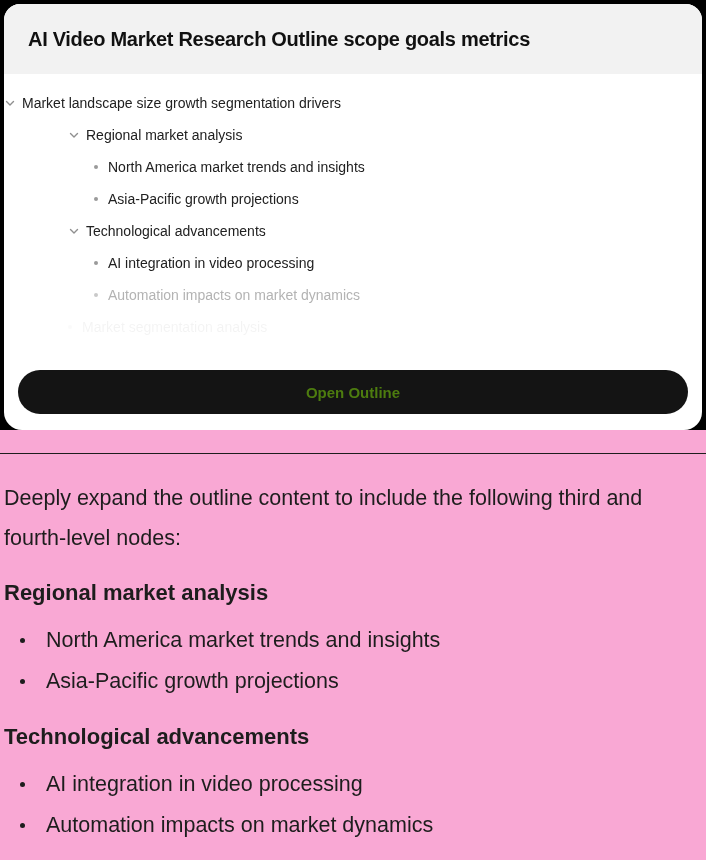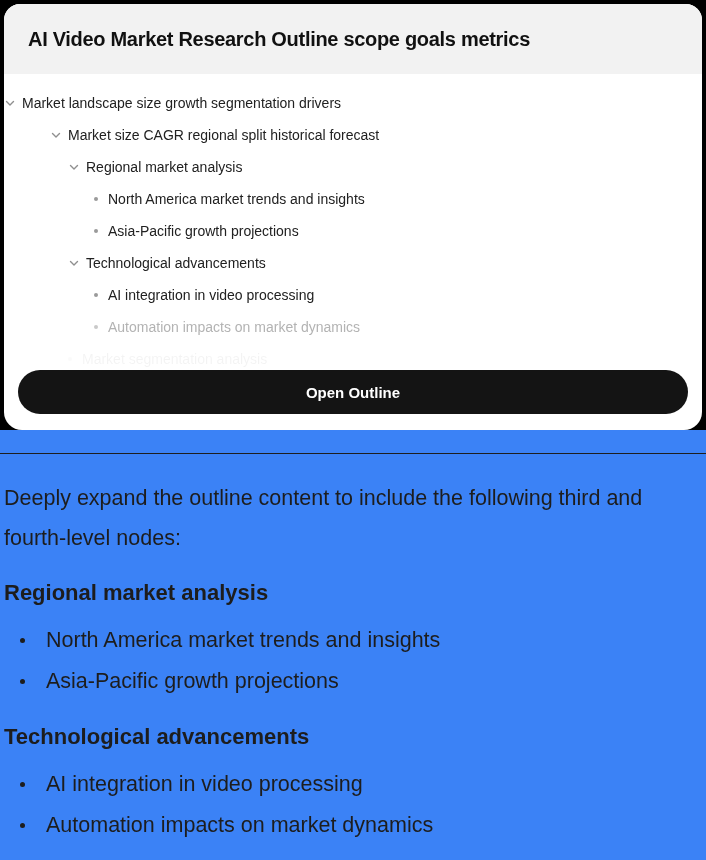--- a/index.html
+++ b/index.html
@@ -38,27 +38,27 @@
   .outline-row.faded{color:#b3b3b3;}
   .outline-row.faded .dot{background:#c9c9c9;}
   .outline-row.ghost{color:#000;opacity:0.045;}
   .ind-1{}
   .ind-2{padding-left:46px;}
   .ind-3{padding-left:64px;}
   .ind-4{padding-left:90px;}
   .open-btn{
     position:absolute;left:14px;right:14px;bottom:16px;height:44px;
     background:#141414;border:none;border-radius:22px;
-    color:#ffffff;font-size:15px;font-weight:600;
+    color:#4d7c0f;font-size:15px;font-weight:600;
     font-family:"Liberation Sans", sans-serif;
     display:flex;align-items:center;justify-content:center;cursor:pointer;
   }
   
   .prompt{
-    position:absolute;left:0;right:0;top:430px;bottom:0;background:#3b82f6;
+    position:absolute;left:0;right:0;top:430px;bottom:0;background:#f9a8d4;
     color:#1d1d1d;
   }
   .divider{height:1px;background:#1e1e1e;margin-top:23px;}
   .prompt-inner{padding:0 6px 0 4px;}
   .prompt-intro{
     margin-top:24px;font-size:21.5px;line-height:40px;font-weight:400;
   }
   .prompt-heading{
     margin:18px 0 0 0;font-size:22px;font-weight:700;line-height:34px;
   }
@@ -79,28 +79,20 @@
     <div class="card-title">AI Video Market Research Outline scope goals metrics</div>
   </div>
   <div class="outline" id="outline-list">
       <div class="outline-row ind-1">
         <span class="chev">
           <svg width="12" height="12" viewBox="0 0 12 12" fill="none">
             <path d="M2.5 4.5 L6 8 L9.5 4.5" stroke="#8f8f8f" stroke-width="1.4" stroke-linecap="round" stroke-linejoin="round"></path>
           </svg>
         </span>
         <span>Market landscape size growth segmentation drivers</span>
-      </div>
-      <div class="outline-row ind-2">
-        <span class="chev">
-          <svg width="12" height="12" viewBox="0 0 12 12" fill="none">
-            <path d="M2.5 4.5 L6 8 L9.5 4.5" stroke="#8f8f8f" stroke-width="1.4" stroke-linecap="round" stroke-linejoin="round"></path>
-          </svg>
-        </span>
-        <span>Market size CAGR regional split historical forecast</span>
       </div>
       <div class="outline-row ind-3">
         <span class="chev">
           <svg width="12" height="12" viewBox="0 0 12 12" fill="none">
             <path d="M2.5 4.5 L6 8 L9.5 4.5" stroke="#8f8f8f" stroke-width="1.4" stroke-linecap="round" stroke-linejoin="round"></path>
           </svg>
         </span>
         <span>Regional market analysis</span>
       </div>
       <div class="outline-row ind-4">

